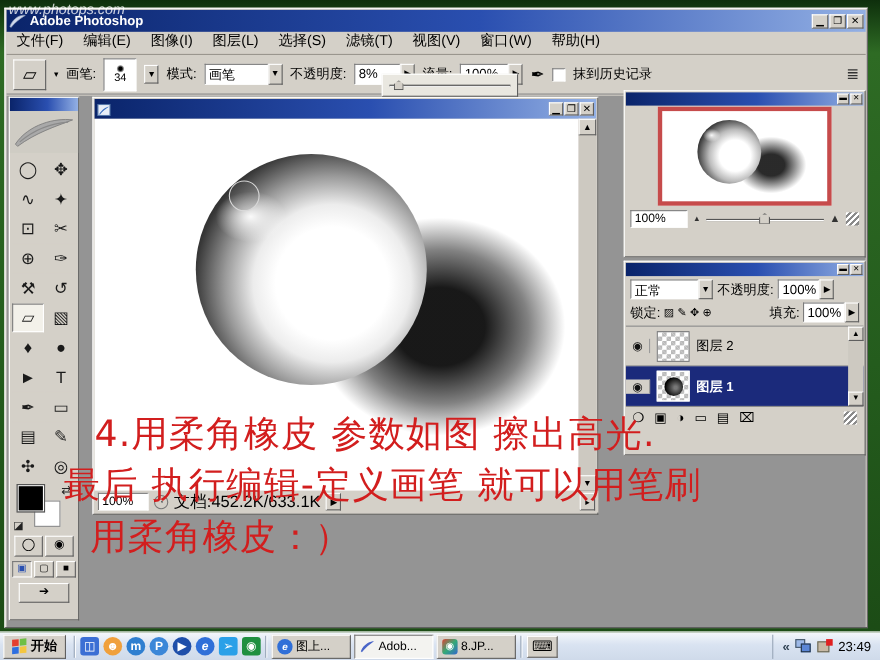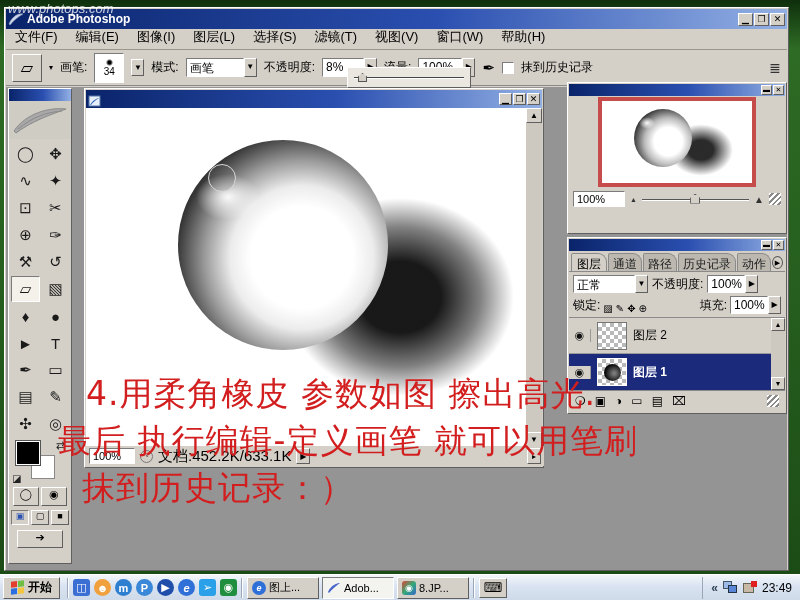--- a/index.html
+++ b/index.html
@@ -228,40 +228,32 @@
     <span style="font-size:10px;color:#333">▲</span>
     <span class="grip" style="width:12px;height:12px"></span>
   </div>
 </div>
 
 <div class="abs raised" style="left:567px;top:237px;width:220px;height:177px;z-index:10;padding:1px">
   <div class="tbar paneltitle" style="display:flex;justify-content:flex-end;align-items:center;padding:0 1px">
     <span class="pbtn">▬</span>
     <span class="pbtn">✕</span>
   </div>
-  <div style="display:flex;align-items:flex-end;gap:1px;padding:2px 2px 0 2px;border-bottom:1px solid #8a8a8a">
-    <span class="tab active" style="padding:2px 5px 0 5px">图层</span>
-    <span class="tab" style="padding:2px 4px 0 4px">通道</span>
-    <span class="tab" style="padding:2px 4px 0 4px">路径</span>
-    <span class="tab" style="padding:2px 4px 0 4px">历史记录</span>
-    <span class="tab" style="padding:2px 4px 0 4px">动作</span>
-    <span style="width:13px;height:13px;border-radius:50%;border:1px solid #555;font-size:7px;line-height:12px;text-align:center;margin-bottom:2px">▶</span>
-  </div>
   <div style="display:flex;align-items:center;gap:4px;padding:3px 4px">
     <span style="display:flex">
       <span class="sunken field" style="width:62px;height:18px">正常</span>
       <span class="raised arrbtn" style="height:18px">▼</span>
     </span>
     <span class="lbl">不透明度:</span>
     <span style="display:flex">
       <span class="sunken field" style="width:38px;height:18px">100%</span>
       <span class="raised arrbtn" style="height:18px">▶</span>
     </span>
   </div>
-  <div style="display:flex;align-items:flex-end;gap:3px;padding:0 4px 3px 4px;border-bottom:1px solid #8a8a8a">
+  <div style="display:flex;align-items:center;gap:3px;padding:0 4px 3px 4px;border-bottom:1px solid #8a8a8a">
     <span class="lbl">锁定:</span>
     <span style="font-size:10px">▨</span>
     <span style="font-size:10px">✎</span>
     <span style="font-size:10px">✥</span>
     <span style="font-size:10px">⊕</span>
     <span style="flex:1"></span>
     <span class="lbl">填充:</span>
     <span style="display:flex">
       <span class="sunken field" style="width:38px;height:18px">100%</span>
       <span class="raised arrbtn" style="height:18px">▶</span>
@@ -294,21 +286,21 @@
     <span style="font-size:12px">▭</span>
     <span style="font-size:12px">▤</span>
     <span style="font-size:12px">⌧</span>
     <span style="flex:1"></span>
     <span class="grip" style="width:12px;height:12px"></span>
   </div>
 </div>
 
 <div class="annot" style="left:86px;top:372px">4.用柔角橡皮 参数如图 擦出高光.</div>
 <div class="annot" style="left:58px;top:419px">最后 执行编辑-定义画笔  就可以用笔刷</div>
-<div class="annot" style="left:82px;top:466px">抹到历史记录：）</div>
+<div class="annot" style="left:82px;top:466px">用柔角橡皮：）</div>
 
 <div class="abs" style="left:0;top:574px;width:800px;height:26px;z-index:80;background:linear-gradient(#f4f7fb,#d9e3f1 45%,#cfdaea);border-top:1px solid #fff;display:flex;align-items:center">
   <span class="raised" style="height:22px;margin:0 3px;display:flex;align-items:center;gap:4px;padding:0 7px">
     <span style="display:grid;grid-template-columns:6px 6px;grid-template-rows:6px 6px;gap:1px;transform:skewY(-6deg)">
       <span style="background:#e33e30"></span>
         <span style="background:#6fbf44"></span>
       <span style="background:#2e6fe0"></span>
         <span style="background:#f4c63f"></span>
     </span>
     <span style="font-size:12px;font-weight:bold">开始</span>

